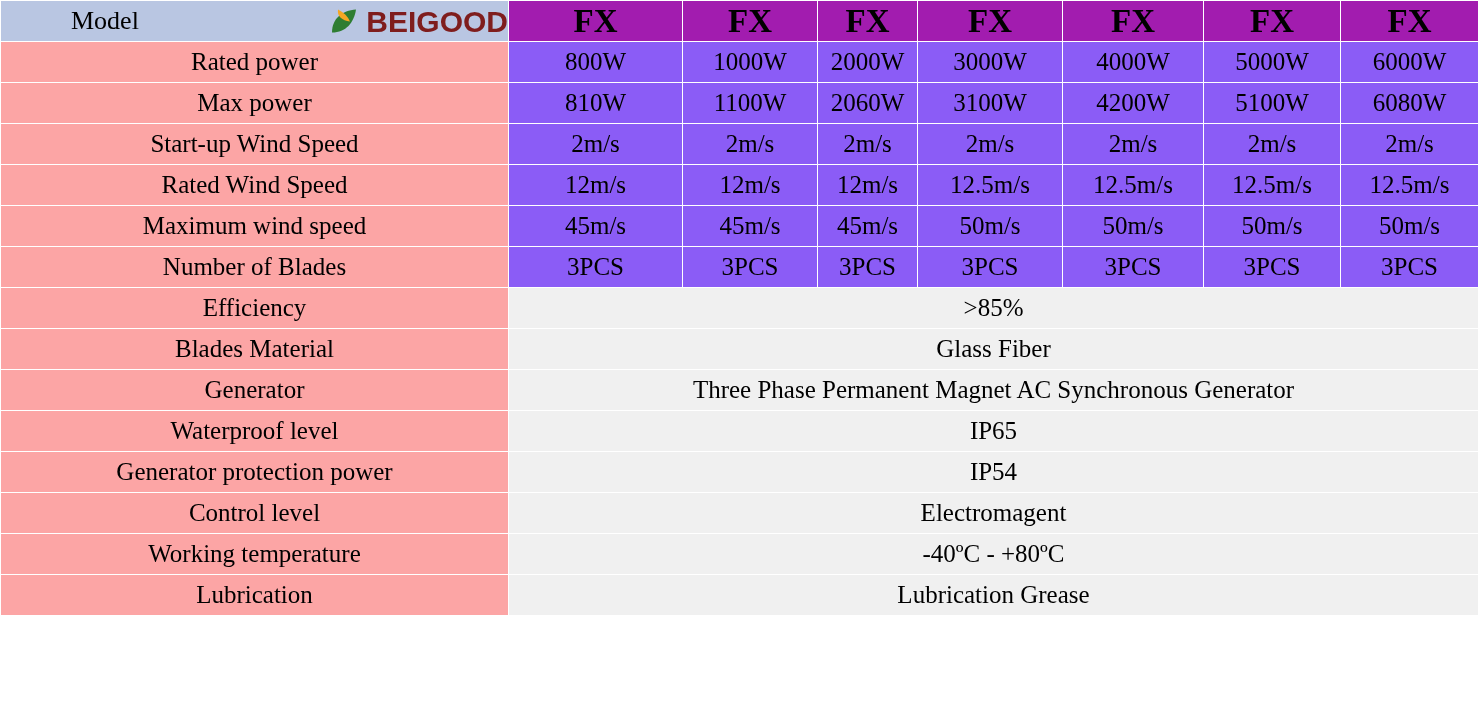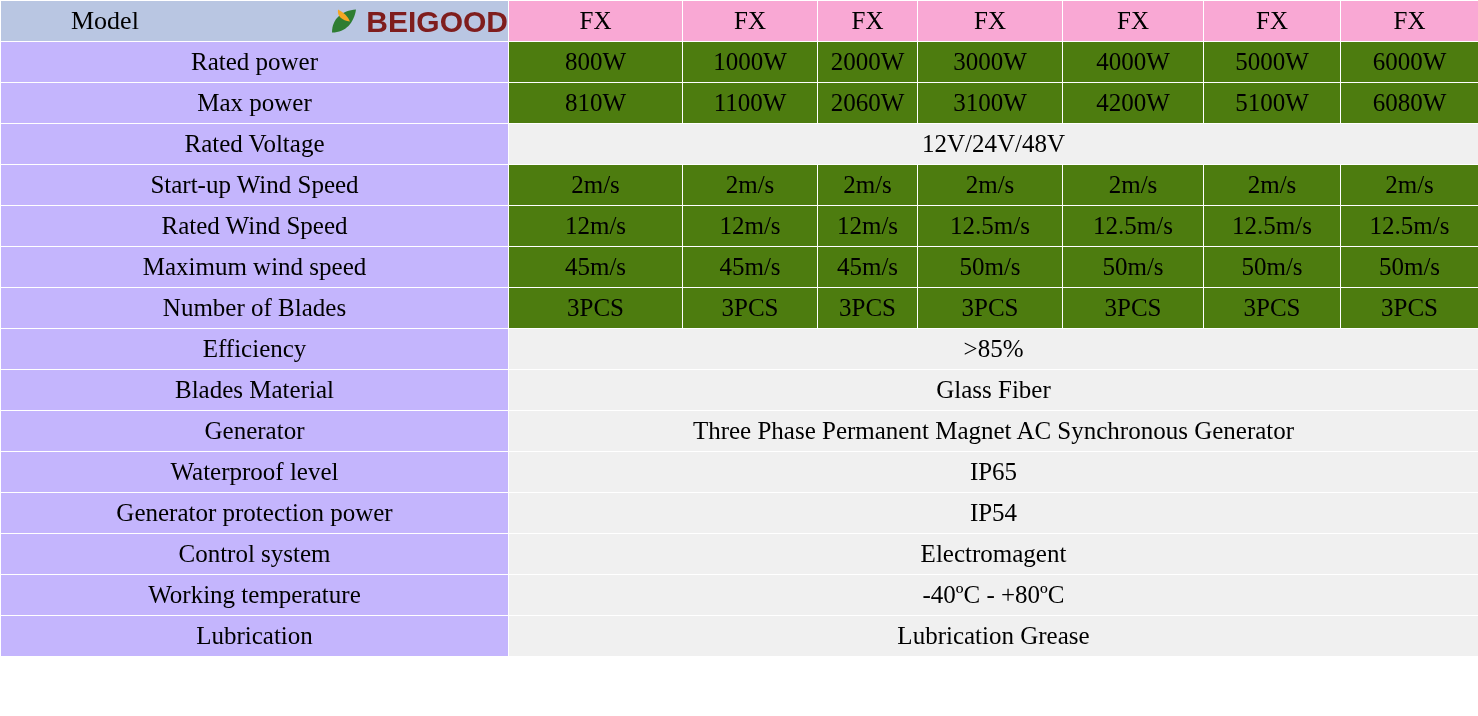--- a/index.html
+++ b/index.html
@@ -25,35 +25,36 @@
     font-size: 25px;
     color: #000000;
     height: 40px;
     padding: 0;
     line-height: 1.1;
     overflow: hidden;
     white-space: nowrap;
   }
   
   td.label {
-    background: #c4b5fd;
+    background: #fca5a5;
     color: #000000;
     width: 508px;
     font-size: 25px;
   }
   
   tr.header td.label {
     background: #b9c6e2;
   }
   tr.header td.model {
-    background: #f9a8d4;
-    font-size: 25px;
+    background: #a21caf;
+    font-size: 33px;
+    font-weight: bold;
   }
   td.val {
-    background: #4d7c0f;
+    background: #8b5cf6;
   }
   td.val.wide {
     background: #f0f0f0;
   }
   .brand {
     display: flex;
     align-items: center;
     justify-content: center;
     gap: 4px;
     width: 100%;
@@ -149,24 +150,20 @@
         <td class="label">Max power</td>
         <td class="val">810W</td>
         <td class="val">1100W</td>
         <td class="val">2060W</td>
         <td class="val">3100W</td>
         <td class="val">4200W</td>
         <td class="val">5100W</td>
         <td class="val">6080W</td>
       </tr>
       <tr>
-        <td class="label">Rated Voltage</td>
-        <td class="val wide" colspan="7">12V/24V/48V</td>
-      </tr>
-      <tr>
         <td class="label">Start-up Wind Speed</td>
         <td class="val">2m/s</td>
         <td class="val">2m/s</td>
         <td class="val">2m/s</td>
         <td class="val">2m/s</td>
         <td class="val">2m/s</td>
         <td class="val">2m/s</td>
         <td class="val">2m/s</td>
       </tr>
       <tr>
@@ -213,21 +210,21 @@
       </tr>
       <tr>
         <td class="label">Waterproof level</td>
         <td class="val wide" colspan="7">IP65</td>
       </tr>
       <tr>
         <td class="label">Generator protection power</td>
         <td class="val wide" colspan="7">IP54</td>
       </tr>
       <tr>
-        <td class="label">Control system</td>
+        <td class="label">Control level</td>
         <td class="val wide" colspan="7">Electromagent</td>
       </tr>
       <tr>
         <td class="label">Working temperature</td>
         <td class="val wide" colspan="7">-40ºC - +80ºC</td>
       </tr>
       <tr>
         <td class="label">Lubrication</td>
         <td class="val wide" colspan="7">Lubrication Grease</td>
       </tr>

